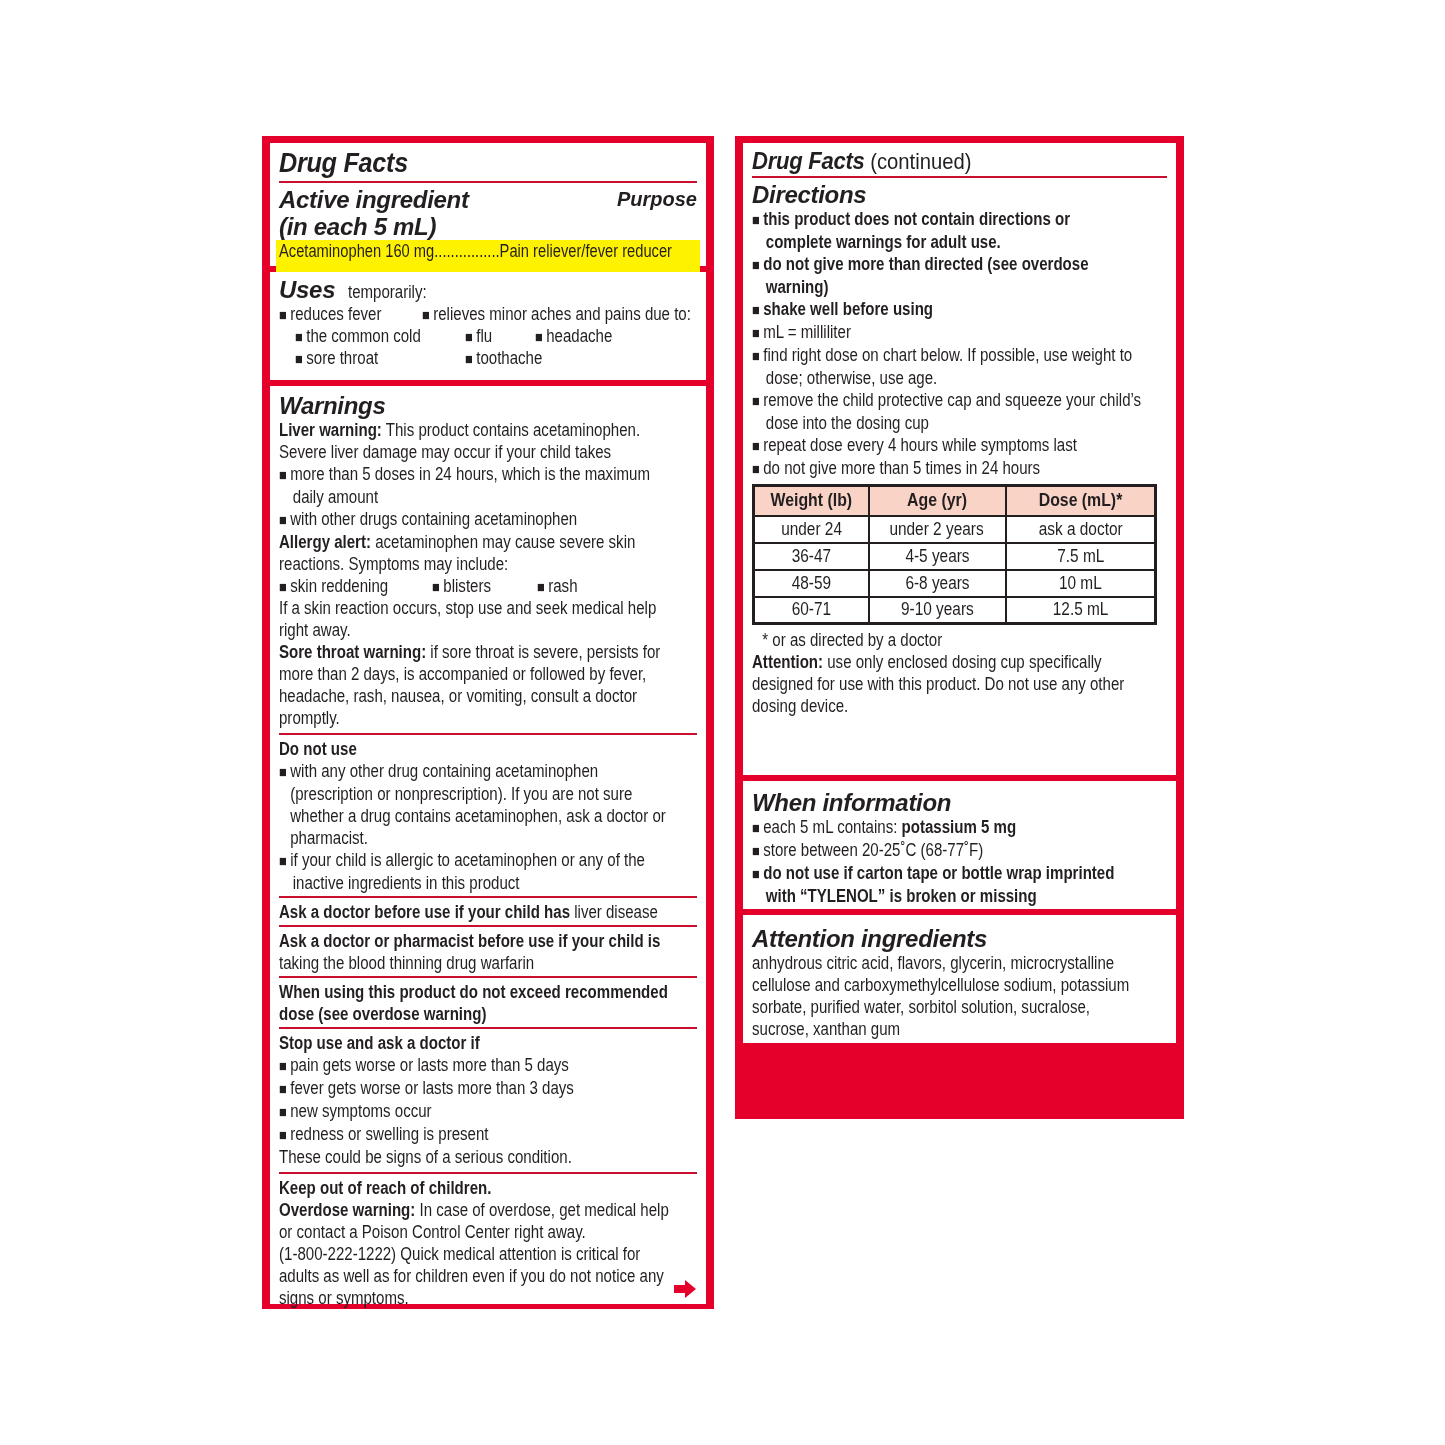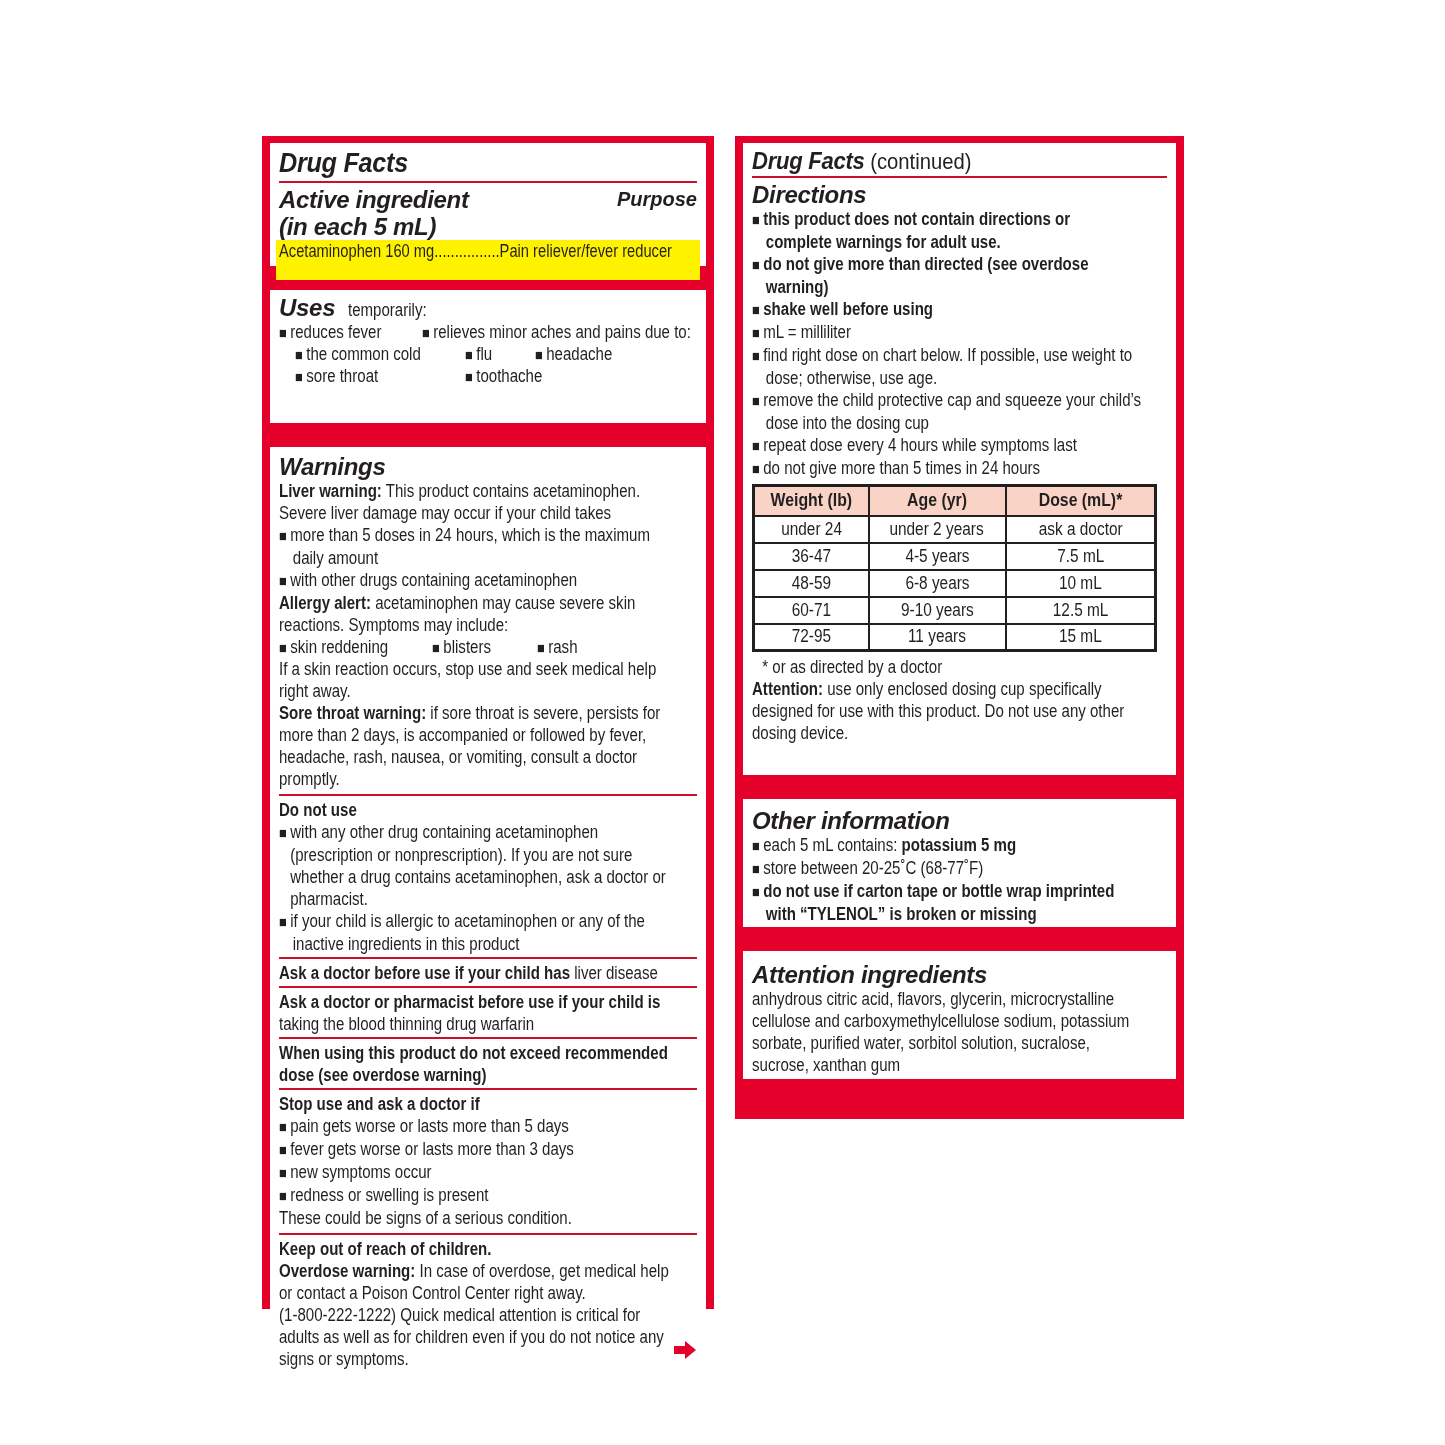--- a/index.html
+++ b/index.html
@@ -10,21 +10,21 @@
     position: absolute;
     background: #e4002b;
     padding: 7px 8px 7px 8px;
   }
   #left-panel { left: 262px; top: 136px; width: 452px; height: 1173px; }
   #right-panel { left: 735px; top: 136px; width: 449px; height: 983px; }
 
   .box {
     background: #ffffff;
     padding: 4px 9px 4px 9px;
-    margin-bottom: 24px;
+    margin-bottom: 6px;
     position: relative;
   }
   .box:last-child { margin-bottom: 3px; }
 
   .h-big { font-style: italic; font-weight: bold; font-size: 26px; line-height: 30px; letter-spacing: -0.3px; transform: scaleX(0.9); transform-origin: left; white-space: nowrap; }
   .h-sec { font-style: italic; font-weight: bold; font-size: 24px; line-height: 27px; letter-spacing: -0.3px; }
   .cond { display: inline-block; transform: scaleX(0.86); transform-origin: left; white-space: nowrap; }
   .t { font-size: 17.5px; line-height: 22px; }
   .b { font-weight: bold; }
   .rule { height: 2px; background: #c8102e; margin: 2px 0 3px 0; }
@@ -80,21 +80,21 @@
       </div>
       <div class="purpose">Purpose</div>
     </div>
     <div class="highlight" style="height:40px;">
       <div class="line" style="transform:scaleX(0.84);">
         <span>Acetaminophen 160 mg................</span><span>Pain reliever/fever reducer</span>
       </div>
     </div>
   </div>
 
-  <div class="box" style="height:133px;">
+  <div class="box" style="height:108px;">
     <div style="white-space:nowrap;">
       <span class="h-sec">Uses</span>
       <span class="cond t" style="margin-left:8px;">temporarily:</span>
     </div>
     <div class="uses-grid">
       <span class="bullet" style="left:0;top:0;">reduces fever</span>
       <span class="bullet" style="left:143px;top:0;">relieves minor aches and pains due to:</span>
       <span class="bullet" style="left:16px;top:22px;">the common cold</span>
       <span class="bullet" style="left:186px;top:22px;">flu</span>
       <span class="bullet" style="left:256px;top:22px;">headache</span>
@@ -209,35 +209,30 @@
         <tr>
           <td><span class="cell">48-59</span></td>
           <td><span class="cell">6-8 years</span></td>
           <td><span class="cell">10 mL</span></td>
         </tr>
         <tr>
           <td><span class="cell">60-71</span></td>
           <td><span class="cell">9-10 years</span></td>
           <td><span class="cell">12.5 mL</span></td>
         </tr>
-        <tr>
-          <td><span class="cell">72-95</span></td>
-          <td><span class="cell">11 years</span></td>
-          <td><span class="cell">15 mL</span></td>
-        </tr>
       </tbody>
     </table>
     <div class="line" style="padding-left:12px;">* or as directed by a doctor</div>
     <div class="line"><span class="b">Attention:</span><span> use only enclosed dosing cup specifically</span></div>
     <div class="line">designed for use with this product. Do not use any other</div>
     <div class="line">dosing device.</div>
   </div>
 
   <div class="box" style="height:128px;">
-    <div class="h-sec" style="margin-top:4px;">Other information</div>
+    <div class="h-sec" style="margin-top:4px;">When information</div>
     <div class="line bullet"><span>each 5 mL contains: </span><span class="b">potassium 5 mg</span></div>
     <div class="line bullet">store between 20-25˚C (68-77˚F)</div>
     <div class="line bullet b">do not use if carton tape or bottle wrap imprinted</div>
     <div class="line b indent">with “TYLENOL” is broken or missing</div>
   </div>
 
   <div class="box" style="height:128px;">
     <div class="h-sec" style="margin-top:6px;">Attention ingredients</div>
     <div class="line">anhydrous citric acid, flavors, glycerin, microcrystalline</div>
     <div class="line">cellulose and carboxymethylcellulose sodium, potassium</div>

